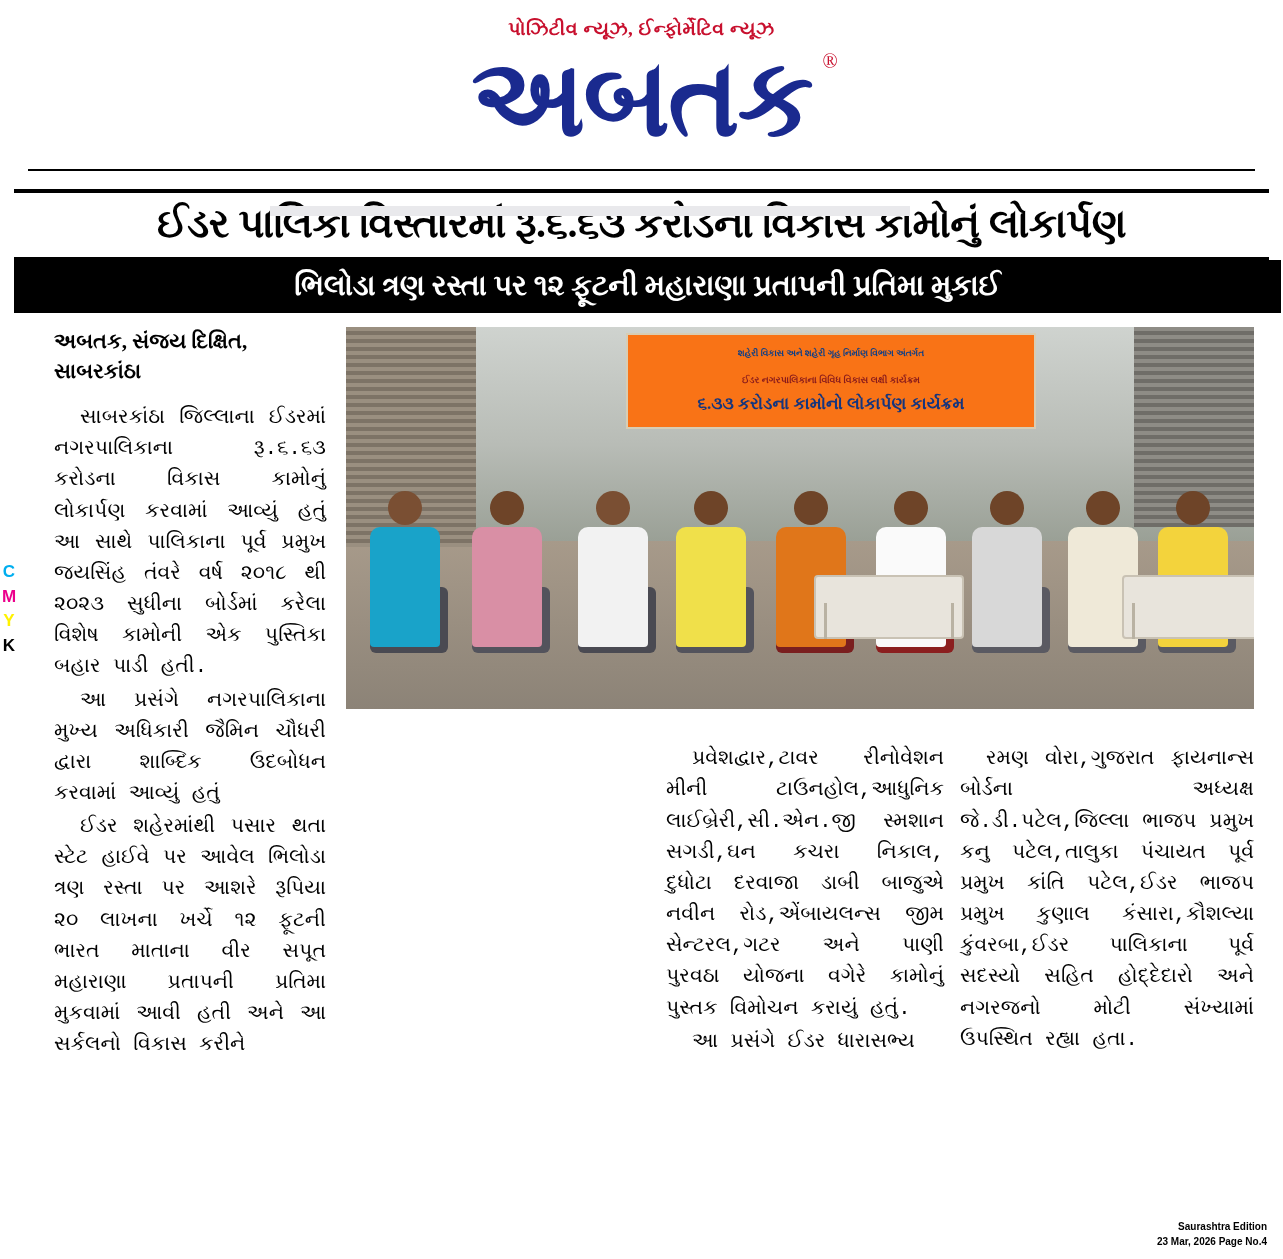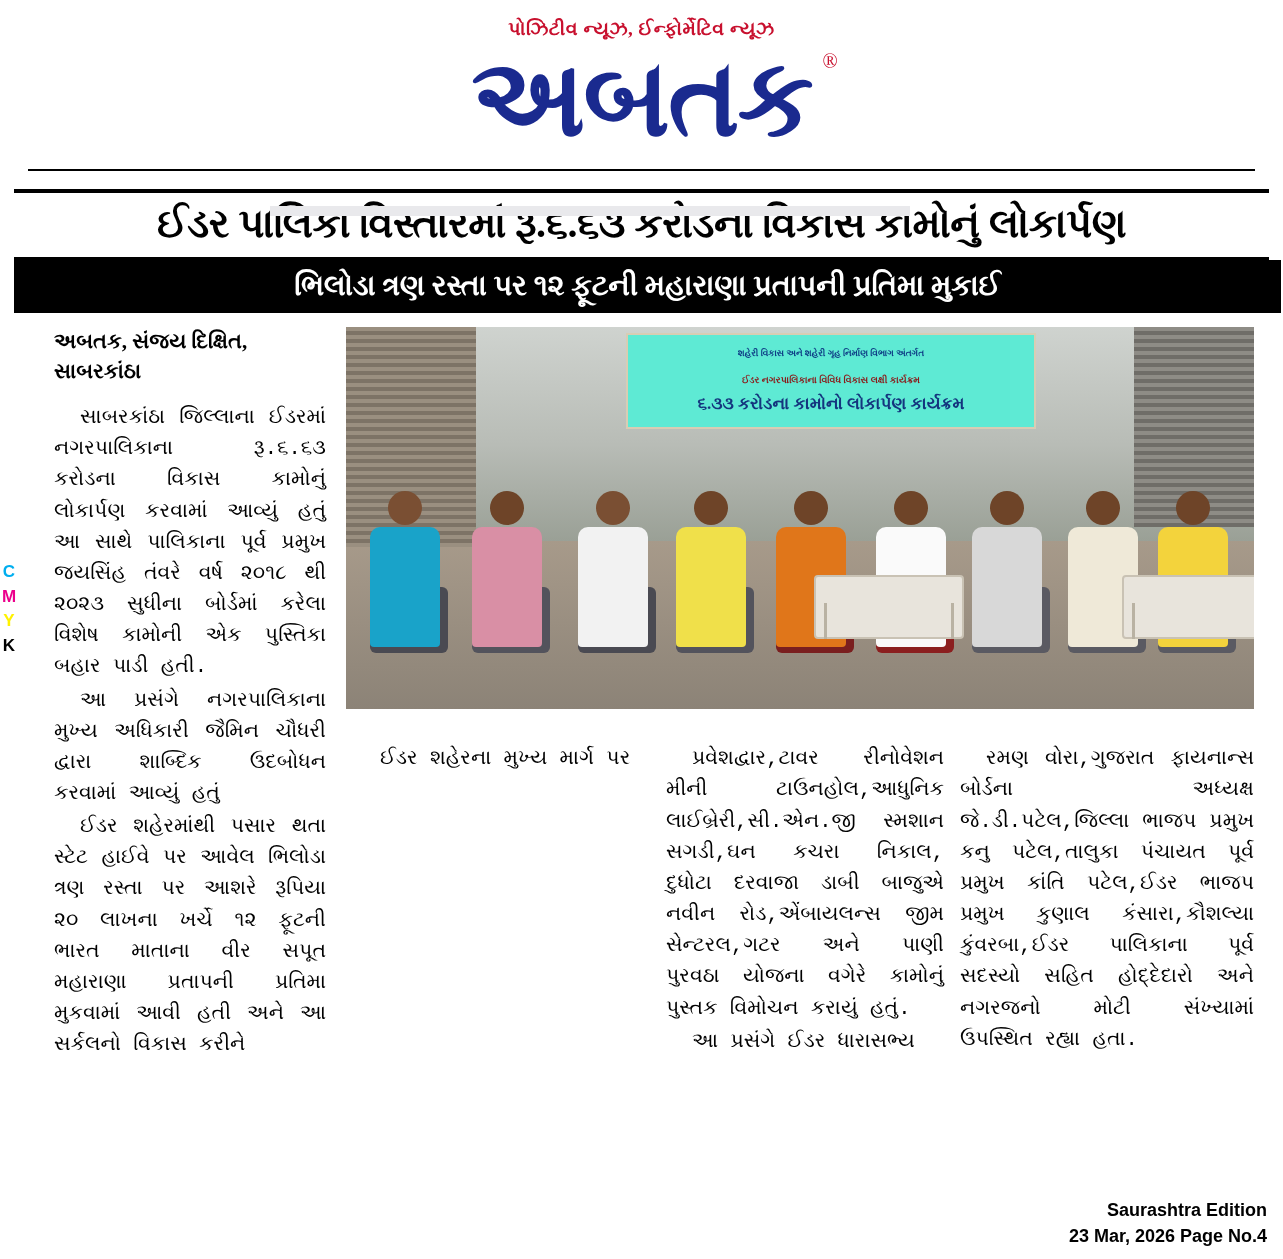--- a/index.html
+++ b/index.html
@@ -144,21 +144,21 @@
   .photo .wall {
     position: absolute; left: 0; top: 0; width: 100%; height: 56%;
     background: linear-gradient(180deg,#cfd3cf 0%, #b8bcb6 55%, #9aa096 100%);
   }
   .photo .floor {
     position: absolute; left: 0; top: 56%; width: 100%; height: 44%;
     background: linear-gradient(180deg,#a79a8a 0%, #8c8377 100%);
   }
   .photo .banner {
     position: absolute; left: 280px; top: 6px; width: 410px; height: 96px;
-    background: #5eead4; border: 2px solid #d8cdb4;
+    background: #f97316; border: 2px solid #d8cdb4;
     display: flex; flex-direction: column; align-items: center; justify-content: center;
     font-family: "Liberation Serif", serif; color: #173a7a; padding: 2px;
   }
   .banner-l1 { font-size: 9px; font-weight: bold; color:#0f3f86; }
   .banner-l2 { font-size: 9.5px; font-weight: bold; color:#8a1c1c; margin-top:16px;}
   .banner-l3 { font-size: 17px; font-weight: bold; color:#14357e; margin-top:8px;}
   .photo .shutterL {
     position:absolute; left:0; top:0; width:130px; height:220px;
     background: repeating-linear-gradient(180deg,#9a8f80 0 4px,#7d7366 4px 8px);
   }
@@ -202,21 +202,21 @@
   .cb-k { color: #000; }
 
   
   .footer {
     position: absolute;
     right: 16px;
     bottom: 10px;
     text-align: right;
     font-family: "Liberation Sans", sans-serif;
     font-weight: bold;
-    font-size: 18px;
+    font-size: 10px;
     line-height: 1.45;
     color: #000;
   }
 </style>
 </head>
 <body>
 
 <div class="masthead">
   <div class="masthead-tagline-top">પોઝિટીવ ન્યૂઝ, ઈન્ફોર્મેટિવ ન્યૂઝ</div>
   <div class="masthead-logo-wrap">
@@ -308,21 +308,20 @@
     <div class="byline">
       <div>અબતક, સંજય દિક્ષિત,</div>
       <div>સાબરકાંઠા</div>
     </div>
     <p>સાબરકાંઠા જિલ્લાના ઈડરમાં નગરપાલિકાના રૂ.૬.૬૩ કરોડના વિકાસ કામોનું લોકાર્પણ કરવામાં આવ્યું હતું આ સાથે પાલિકાના પૂર્વ પ્રમુખ જયસિંહ તંવરે વર્ષ ૨૦૧૮ થી ૨૦૨૩ સુધીના બોર્ડમાં કરેલા વિશેષ કામોની એક પુસ્તિકા બહાર પાડી હતી.</p>
     <p>આ પ્રસંગે નગરપાલિકાના મુખ્ય અધિકારી જૈમિન ચૌધરી દ્વારા શાબ્દિક ઉદબોધન કરવામાં આવ્યું હતું</p>
     <p>ઈડર શહેરમાંથી પસાર થતા સ્ટેટ હાઈવે પર આવેલ ભિલોડા ત્રણ રસ્તા પર આશરે રૂપિયા ૨૦ લાખના ખર્ચે ૧૨ ફૂટની ભારત માતાના વીર સપૂત મહારાણા પ્રતાપની પ્રતિમા મુકવામાં આવી હતી અને આ સર્કલનો વિકાસ કરીને</p>
   </div>
 
   <div class="col" id="col2">
-    <p>ઈડર શહેરના મુખ્ય માર્ગ પર</p>
   </div>
 
   <div class="col" id="col3">
     <p>પ્રવેશદ્વાર,ટાવર રીનોવેશન મીની ટાઉનહોલ,આધુનિક લાઈબ્રેરી,સી.એન.જી સ્મશાન સગડી,ઘન કચરા નિકાલ, દુધોટા દરવાજા ડાબી બાજુએ નવીન રોડ,એંબાયલન્સ જીમ સેન્ટરલ,ગટર અને પાણી પુરવઠા યોજના વગેરે કામોનું પુસ્તક વિમોચન કરાયું હતું.</p>
     <p>આ પ્રસંગે ઈડર ધારાસભ્ય</p>
   </div>
 
   <div class="col" id="col4">
     <p>રમણ વોરા,ગુજરાત ફાયનાન્સ બોર્ડના અધ્યક્ષ જે.ડી.પટેલ,જિલ્લા ભાજપ પ્રમુખ કનુ પટેલ,તાલુકા પંચાયત પૂર્વ પ્રમુખ કાંતિ પટેલ,ઈડર ભાજપ પ્રમુખ કુણાલ કંસારા,કૌશલ્યા કુંવરબા,ઈડર પાલિકાના પૂર્વ સદસ્યો સહિત હોદ્દેદારો અને નગરજનો મોટી સંખ્યામાં ઉપસ્થિત રહ્યા હતા.</p>
   </div>

